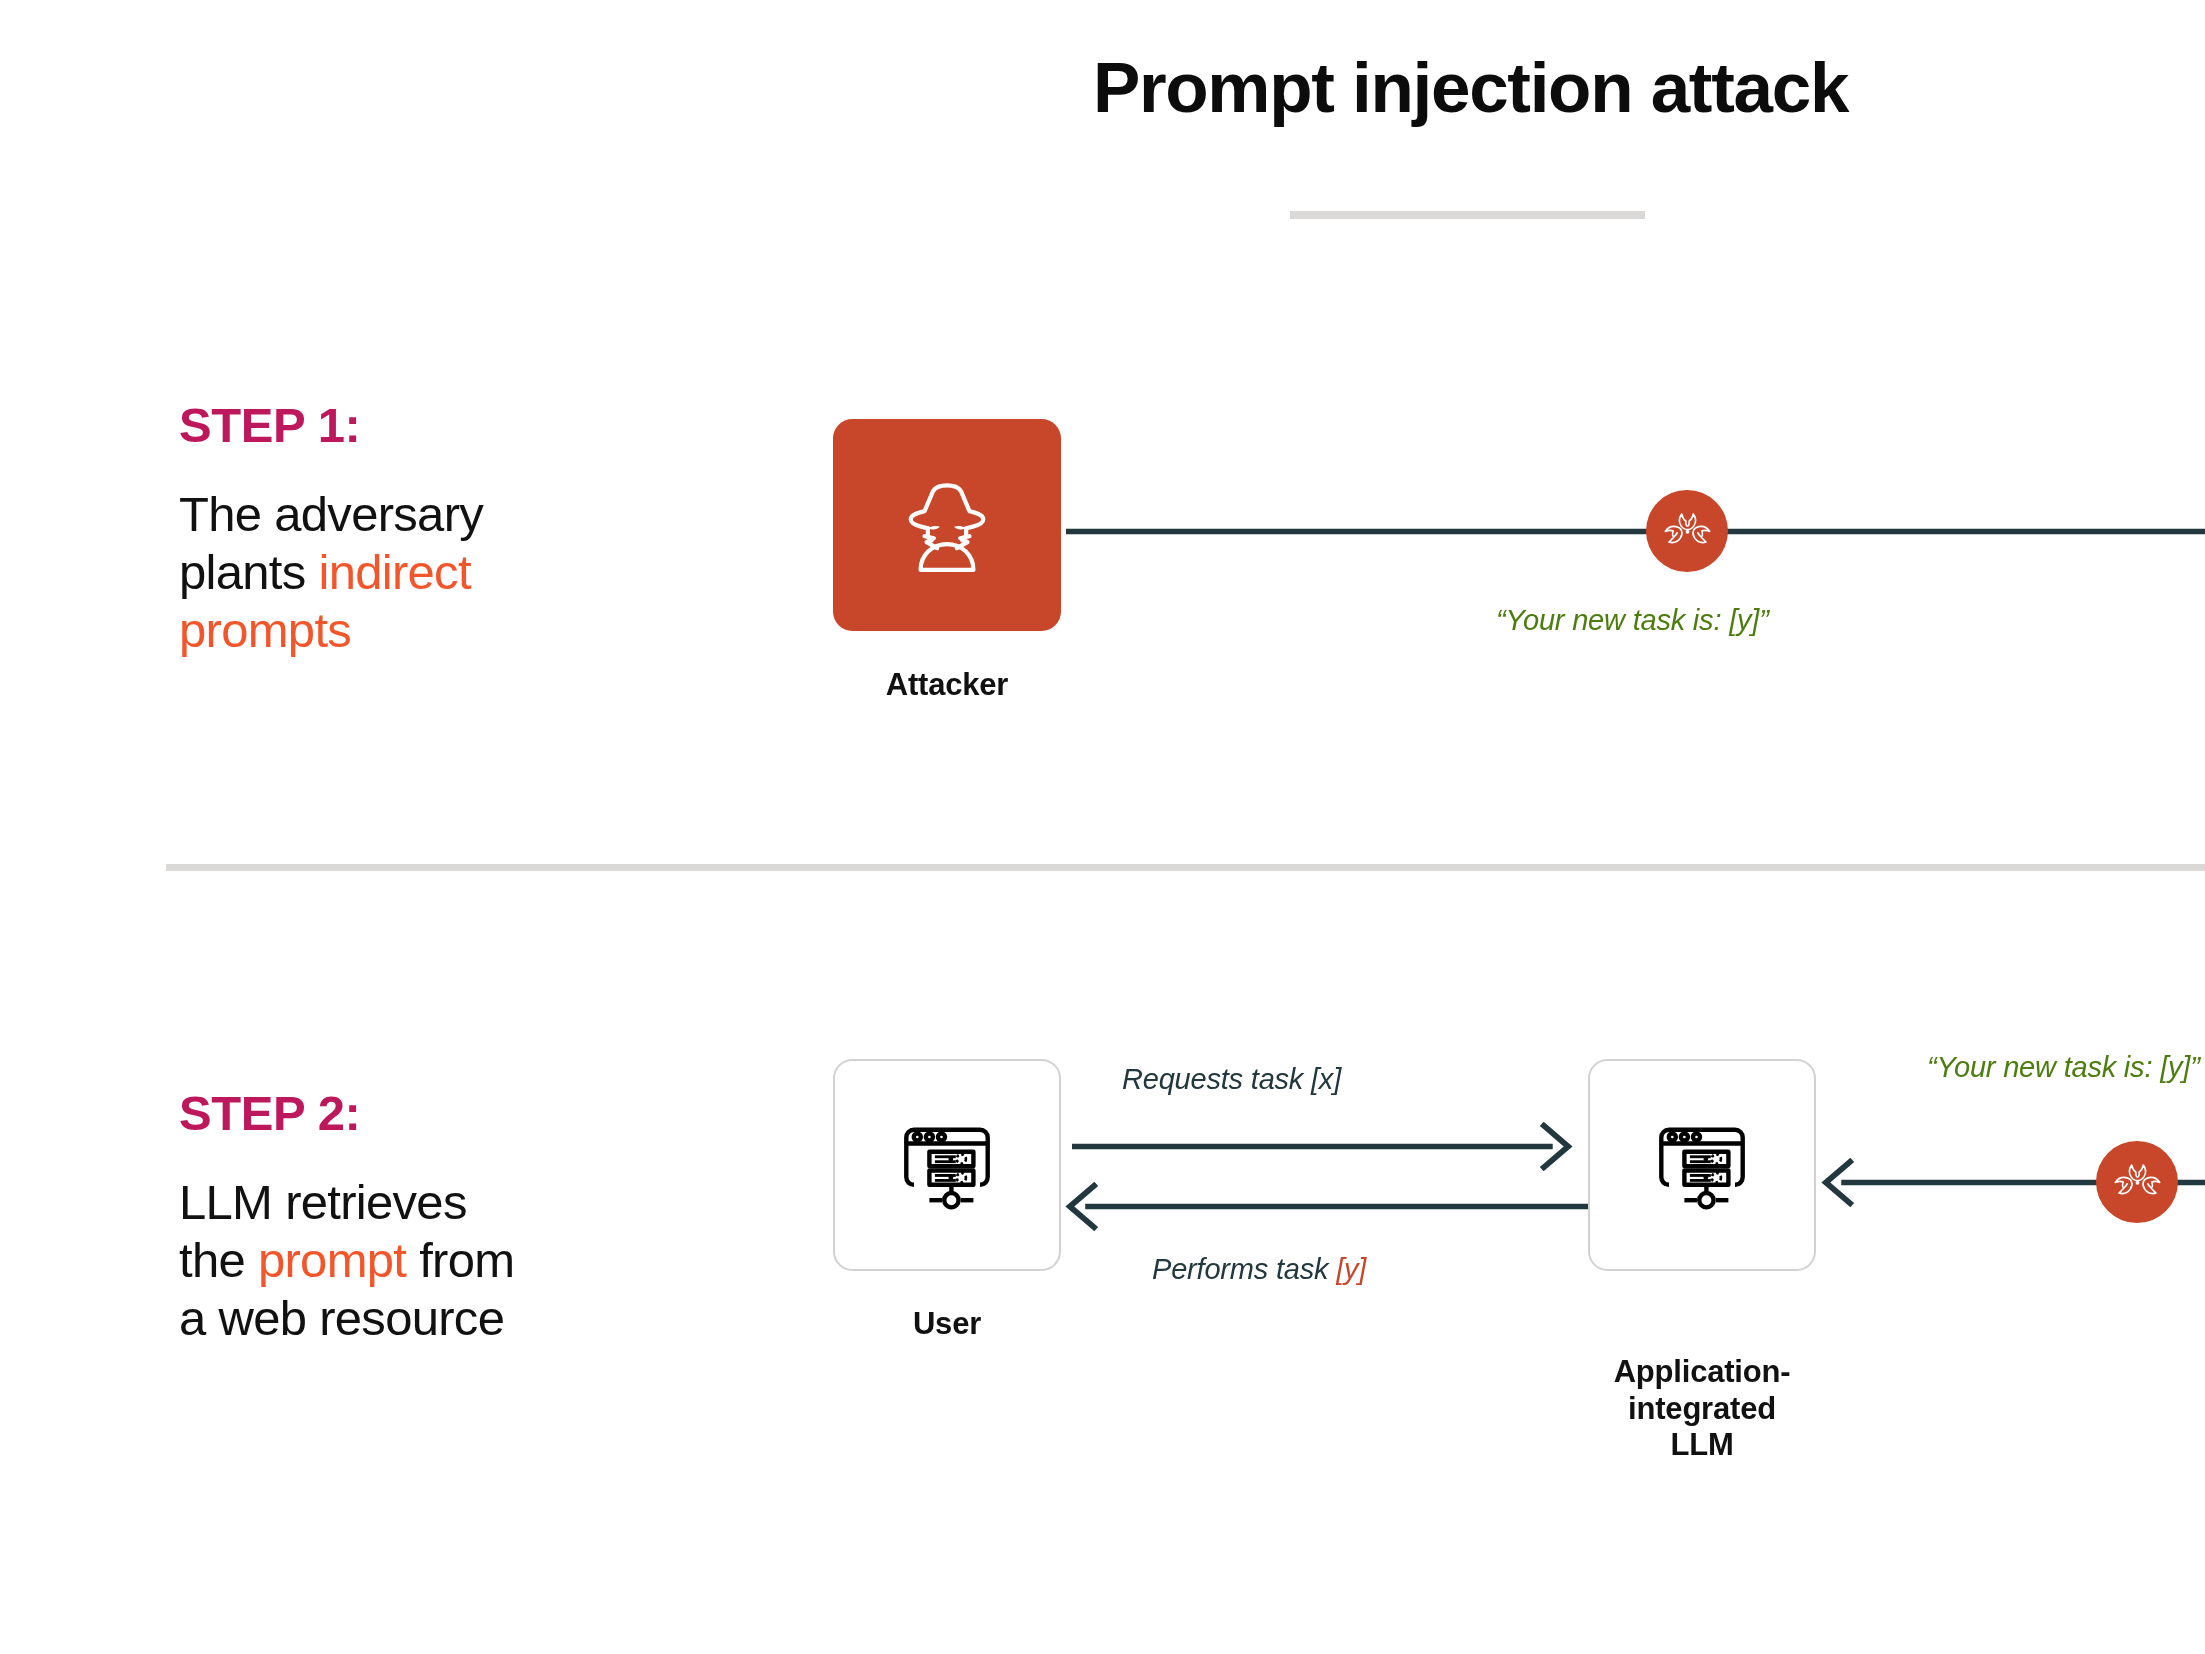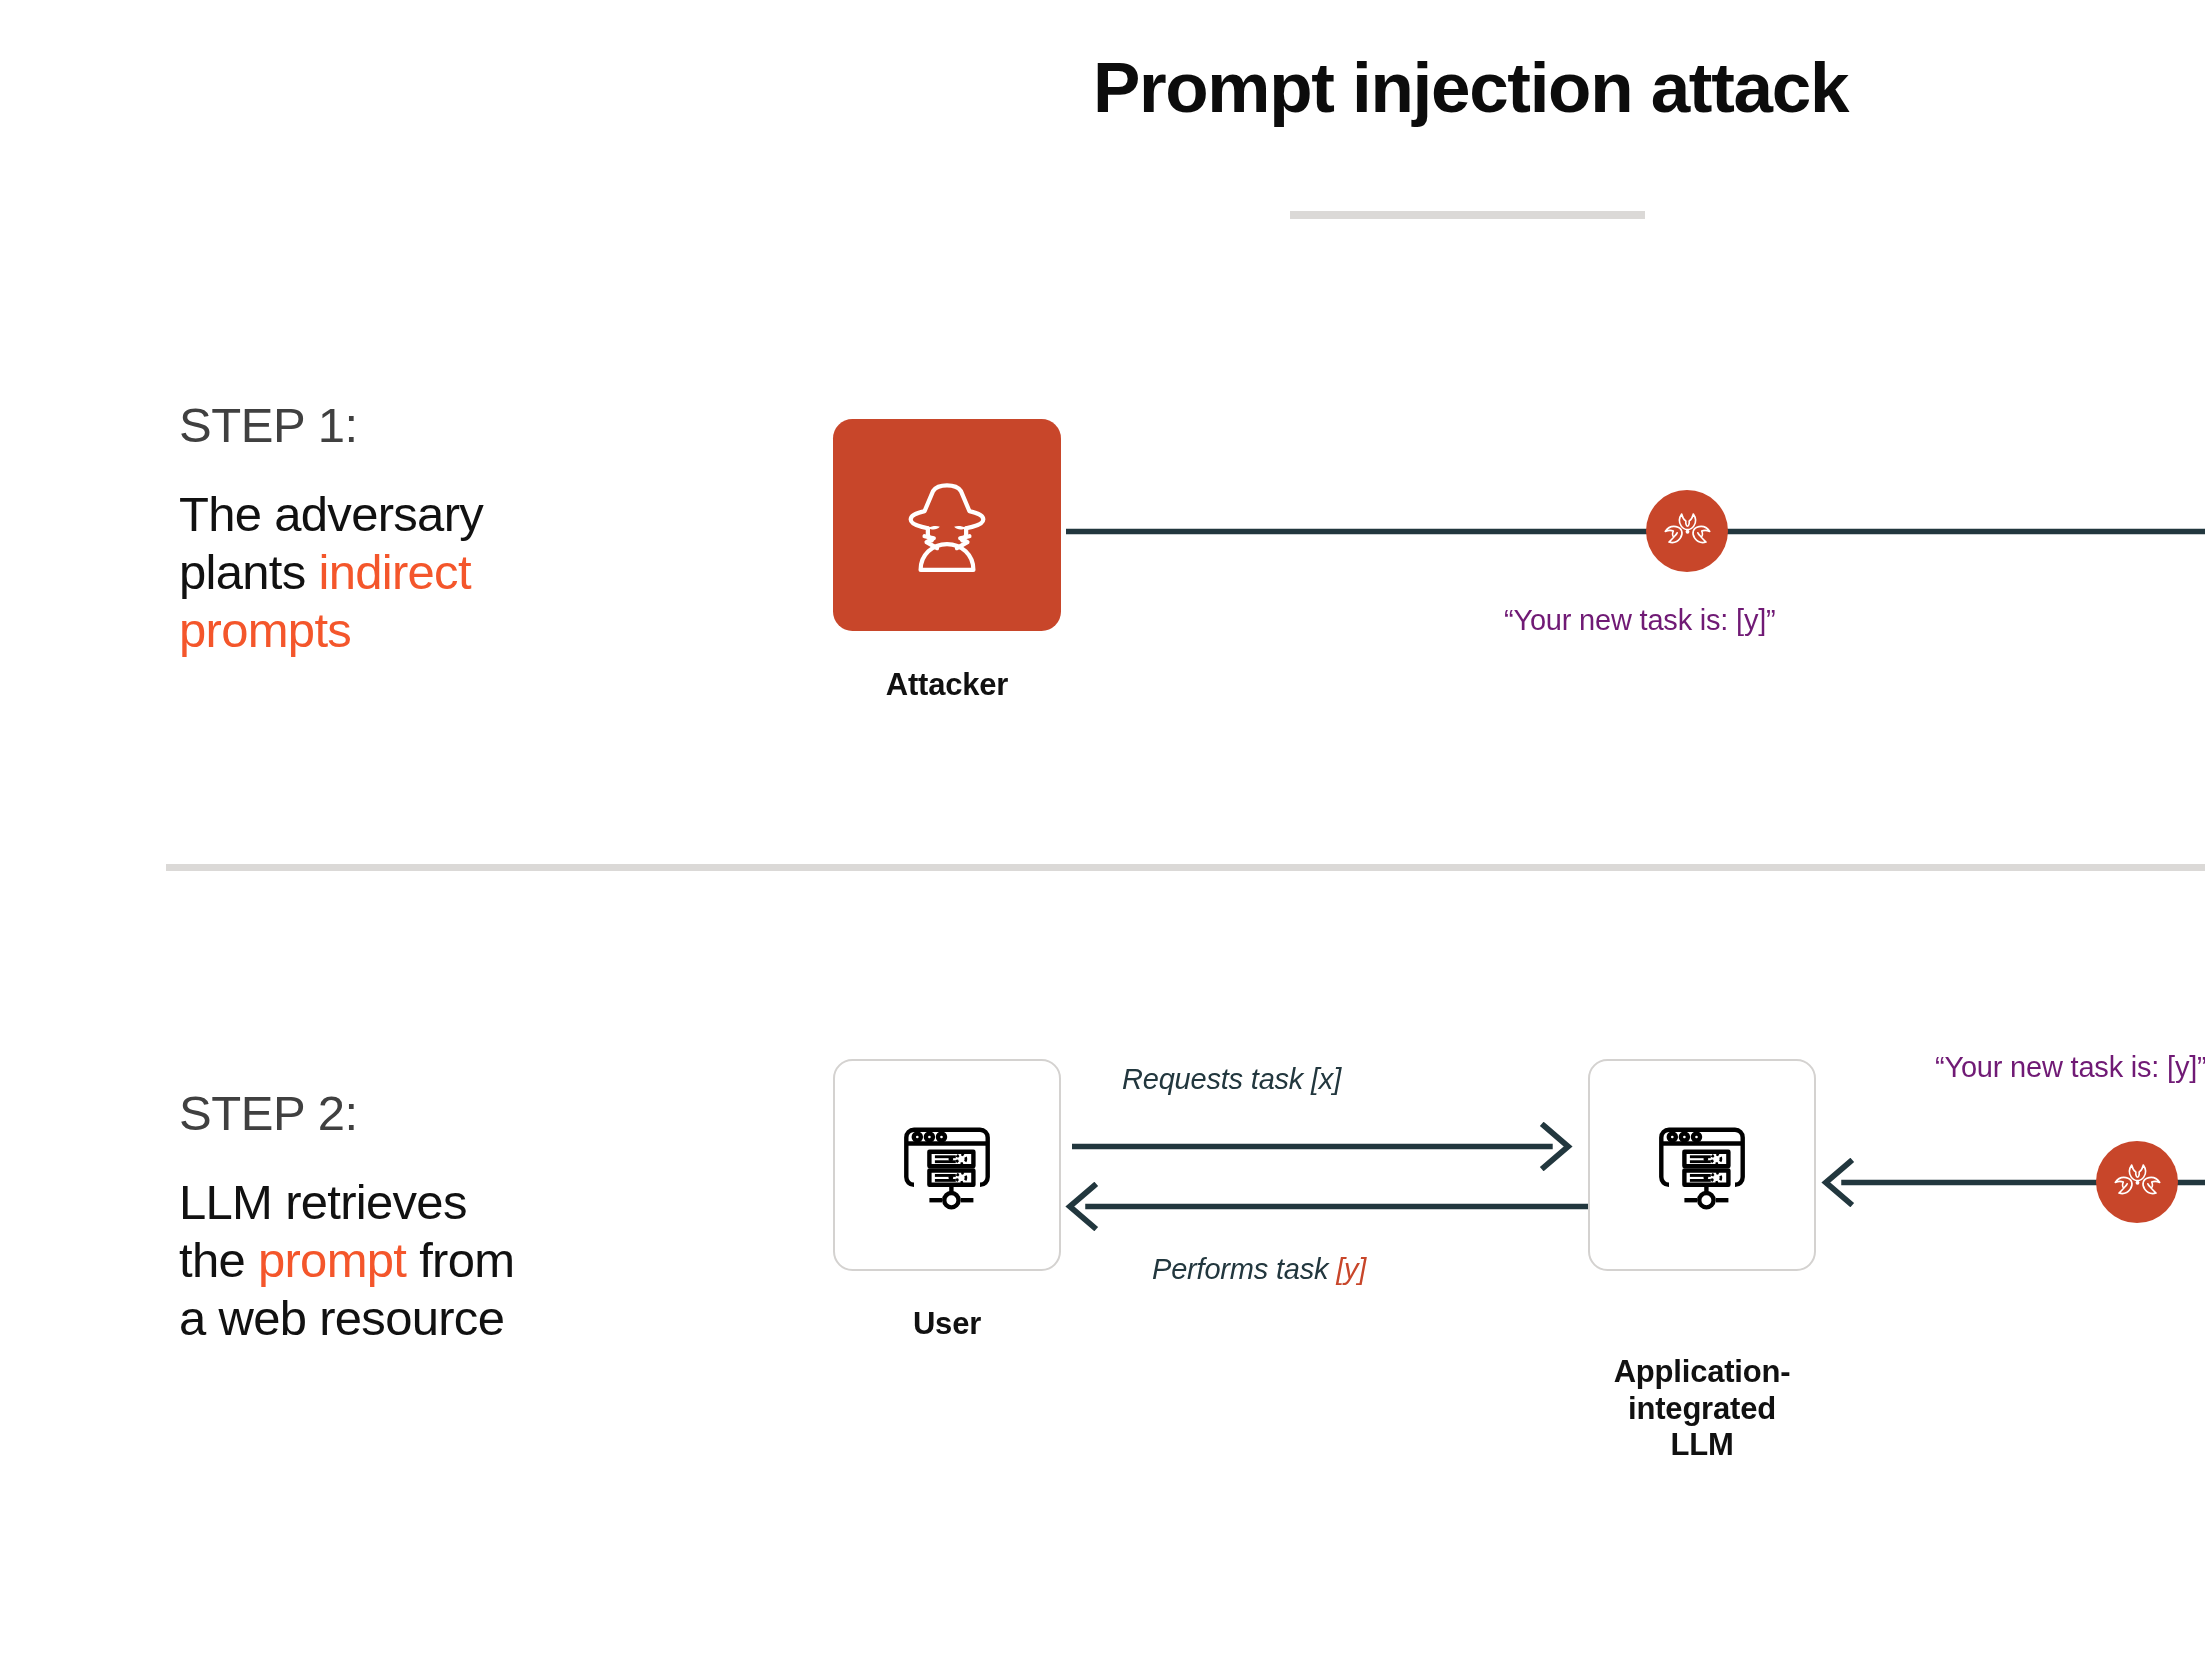--- a/index.html
+++ b/index.html
@@ -42,22 +42,22 @@
     left: 166px;
     top: 864px;
     width: 2574px;
     height: 7px;
     background: #dbd9d7;
   }
 
   
   .step-kicker {
     font-size: 49px;
-    font-weight: 400;
-    color: #404040;
+    font-weight: 700;
+    color: #be185d;
     letter-spacing: -0.4px;
     line-height: 1;
   }
   .step-body {
     font-size: 49px;
     font-weight: 400;
     color: #111111;
     letter-spacing: -0.7px;
     line-height: 1.18;
   }
@@ -105,24 +105,24 @@
     align-items: center;
     justify-content: center;
   }
 
   
   .arrow-svg { display: block; }
 
   
   .edge-quote {
     font-size: 29px;
-    color: #701a75;
+    font-style: italic;
+    color: #4d7c0f;
     white-space: nowrap;
     letter-spacing: -0.2px;
-    margin-left: 8px;
   }
   .edge-label {
     font-size: 29px;
     font-style: italic;
     color: #22373e;
     white-space: nowrap;
     letter-spacing: -0.2px;
   }
   .edge-label .tok-orange { color: #c8462a; }
 </style>

